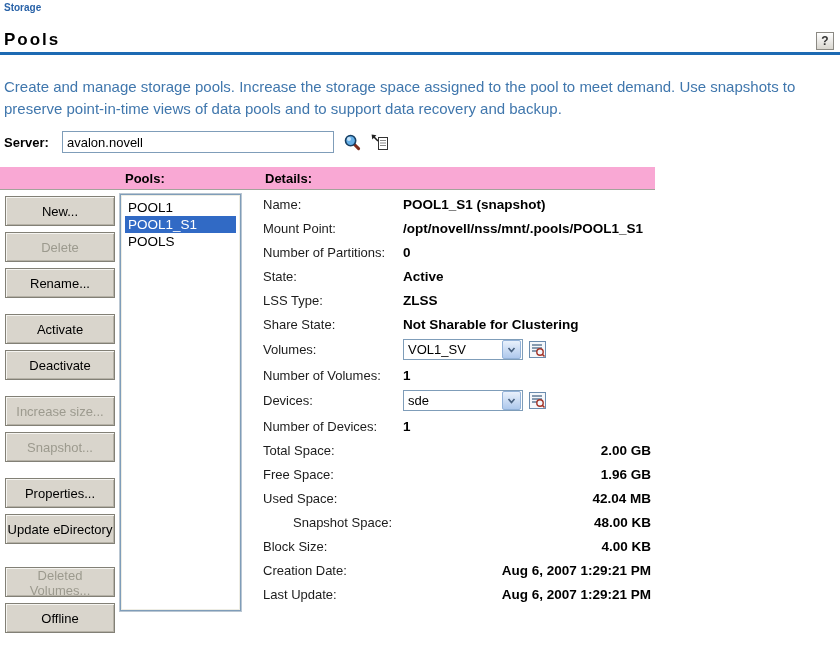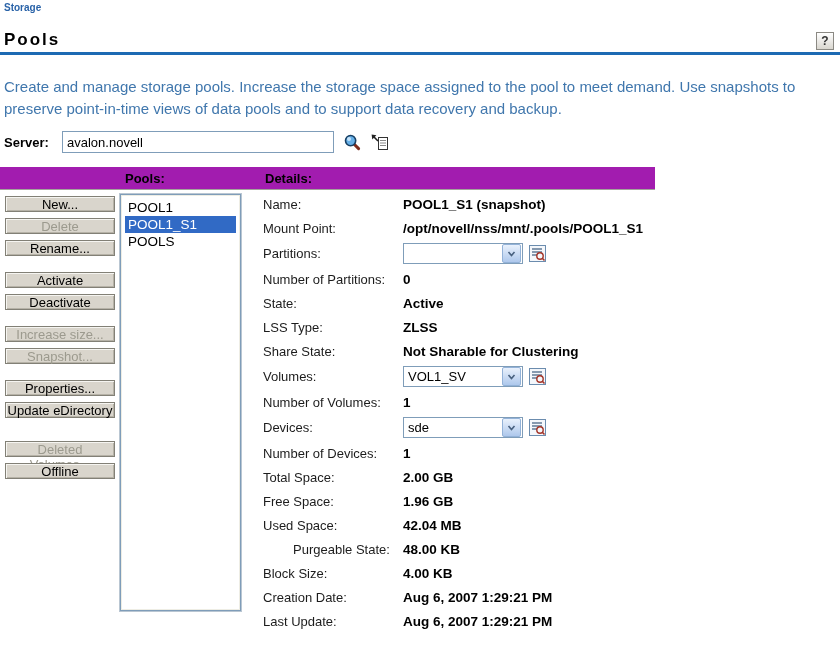--- a/index.html
+++ b/index.html
@@ -21,26 +21,26 @@
     color:#4077ad;font-size:15px;line-height:22px;}
   
   .server-row{position:absolute;top:135px;left:4px;height:14px;display:flex;align-items:center;}
   .server-label{font-weight:bold;width:58px;flex:none;}
   .server-input{width:262px;height:18px;border:1px solid #7f9db9;padding:1px 4px;
     font-family:"Liberation Sans","DejaVu Sans",sans-serif;font-size:13px;color:#000;}
   .icon-btn{display:inline-flex;align-items:center;justify-content:center;cursor:pointer;
     margin-left:8px;width:20px;height:20px;}
   
   .content-header{position:absolute;top:167px;left:0;width:655px;height:22px;
-    background:#a21caf;border-bottom:1px solid #a3a39b;}
+    background:#f9a8d4;border-bottom:1px solid #a3a39b;}
   .hdr-pools{position:absolute;left:125px;top:4px;font-weight:bold;}
   .hdr-details{position:absolute;left:265px;top:4px;font-weight:bold;}
   
   .btn-col{position:absolute;top:196px;left:5px;width:110px;display:flex;flex-direction:column;}
-  .xp-btn{width:110px;height:16px;margin-bottom:6px;padding:0;
+  .xp-btn{width:110px;height:30px;margin-bottom:6px;padding:0;
     background:#d9d5cc;border:1px solid #828076;
     box-shadow:inset 1px 1px 0 #f6f5f1, inset -1px -1px 0 #b6b2a7;
     font-family:"Liberation Sans","DejaVu Sans",sans-serif;font-size:13px;color:#000;
     text-align:center;cursor:pointer;}
   .xp-btn.off{color:#9c9a8e;cursor:default;}
   .xp-btn.gap-s{margin-top:10px;}
   .xp-btn.gap-l{margin-top:17px;}
   
   .listbox{position:absolute;top:194px;left:120px;width:121px;height:417px;
     background:#fff;border:1px solid #7f9db9;
@@ -48,21 +48,21 @@
     padding:4px;box-sizing:border-box;overflow:hidden;}
   .pool-item{font-size:13.5px;padding:1px 3px;white-space:nowrap;cursor:default;}
   .pool-item.sel{background:#316ac5;color:#fff;}
   
   .details-col{position:absolute;top:192px;left:263px;width:390px;}
   .drow{display:flex;align-items:center;height:24px;}
   .drow.sel-row{height:27px;}
   .dlbl{width:140px;flex:none;font-size:13px;color:#1c1c1c;}
   .dlbl.ind{width:110px;padding-left:30px;}
   .dval{font-weight:bold;font-size:13.5px;white-space:nowrap;}
-  .drow.right .dval{flex:1;text-align:left;padding-right:2px;}
+  .drow.right .dval{flex:1;text-align:right;padding-right:2px;}
   .selectbox{display:inline-flex;align-items:center;width:120px;height:21px;
     border:1px solid #7f9db9;background:#fff;box-sizing:border-box;cursor:pointer;}
   .sel-val{flex:1;padding:0 4px;font-size:13px;overflow:hidden;white-space:nowrap;}
   .sel-arrow{flex:none;width:17px;height:17px;margin:1px;border:1px solid #93b2d8;border-radius:2px;
     background:linear-gradient(#e9f1fc,#aec8ec);display:flex;align-items:center;justify-content:center;}
   .detail-icon{display:inline-flex;margin-left:6px;cursor:pointer;}
 </style>
 </head>
 <body>
 
@@ -127,121 +127,100 @@
 
 <div class="details-col" id="details-col">
     <div class="drow">
       <span class="dlbl">Name:</span>
       <span class="dval">POOL1_S1 (snapshot)</span>
     </div>
     <div class="drow">
       <span class="dlbl">Mount Point:</span>
       <span class="dval">/opt/novell/nss/mnt/.pools/POOL1_S1</span>
     </div>
+    <div class="drow">
+      <span class="dlbl">Number of Partitions:</span>
+      <span class="dval">0</span>
+    </div>
+    <div class="drow">
+      <span class="dlbl">State:</span>
+      <span class="dval">Active</span>
+    </div>
+    <div class="drow">
+      <span class="dlbl">LSS Type:</span>
+      <span class="dval">ZLSS</span>
+    </div>
+    <div class="drow">
+      <span class="dlbl">Share State:</span>
+      <span class="dval">Not Sharable for Clustering</span>
+    </div>
     <div class="drow sel-row">
-      <span class="dlbl">Partitions:</span>
+      <span class="dlbl">Volumes:</span>
       <span class="selectbox">
-        <span class="sel-val"></span>
+        <span class="sel-val">VOL1_SV</span>
         <span class="sel-arrow">
           <svg width="9" height="6" viewBox="0 0 9 6">
             <path d="M1.5 1 L4.5 4.5 L7.5 1" fill="none" stroke="#48617f" stroke-width="1.6"></path>
           </svg>
         </span>
       </span>
       <span class="detail-icon">
         <svg width="17" height="17" viewBox="0 0 17 17">
           <rect x="0.5" y="0.5" width="16" height="16" fill="#f4f7fb" stroke="#6b8cae"></rect>
           <line x1="3" y1="4" x2="13" y2="4" stroke="#3b5b7d" stroke-width="1.2"></line>
           <line x1="3" y1="7" x2="13" y2="7" stroke="#3b5b7d" stroke-width="1.2"></line>
           <line x1="3" y1="10" x2="8" y2="10" stroke="#3b5b7d" stroke-width="1.2"></line>
           <circle cx="11" cy="11" r="3.2" fill="none" stroke="#a33327" stroke-width="1.4"></circle>
           <line x1="13.3" y1="13.3" x2="15.5" y2="15.5" stroke="#a33327" stroke-width="1.6"></line>
         </svg>
       </span>
     </div>
     <div class="drow">
-      <span class="dlbl">Number of Partitions:</span>
-      <span class="dval">0</span>
-    </div>
-    <div class="drow">
-      <span class="dlbl">State:</span>
-      <span class="dval">Active</span>
-    </div>
-    <div class="drow">
-      <span class="dlbl">LSS Type:</span>
-      <span class="dval">ZLSS</span>
-    </div>
-    <div class="drow">
-      <span class="dlbl">Share State:</span>
-      <span class="dval">Not Sharable for Clustering</span>
+      <span class="dlbl">Number of Volumes:</span>
+      <span class="dval">1</span>
     </div>
     <div class="drow sel-row">
-      <span class="dlbl">Volumes:</span>
+      <span class="dlbl">Devices:</span>
       <span class="selectbox">
-        <span class="sel-val">VOL1_SV</span>
+        <span class="sel-val">sde</span>
         <span class="sel-arrow">
           <svg width="9" height="6" viewBox="0 0 9 6">
             <path d="M1.5 1 L4.5 4.5 L7.5 1" fill="none" stroke="#48617f" stroke-width="1.6"></path>
           </svg>
         </span>
       </span>
       <span class="detail-icon">
         <svg width="17" height="17" viewBox="0 0 17 17">
           <rect x="0.5" y="0.5" width="16" height="16" fill="#f4f7fb" stroke="#6b8cae"></rect>
           <line x1="3" y1="4" x2="13" y2="4" stroke="#3b5b7d" stroke-width="1.2"></line>
           <line x1="3" y1="7" x2="13" y2="7" stroke="#3b5b7d" stroke-width="1.2"></line>
           <line x1="3" y1="10" x2="8" y2="10" stroke="#3b5b7d" stroke-width="1.2"></line>
           <circle cx="11" cy="11" r="3.2" fill="none" stroke="#a33327" stroke-width="1.4"></circle>
           <line x1="13.3" y1="13.3" x2="15.5" y2="15.5" stroke="#a33327" stroke-width="1.6"></line>
         </svg>
       </span>
     </div>
     <div class="drow">
-      <span class="dlbl">Number of Volumes:</span>
-      <span class="dval">1</span>
-    </div>
-    <div class="drow sel-row">
-      <span class="dlbl">Devices:</span>
-      <span class="selectbox">
-        <span class="sel-val">sde</span>
-        <span class="sel-arrow">
-          <svg width="9" height="6" viewBox="0 0 9 6">
-            <path d="M1.5 1 L4.5 4.5 L7.5 1" fill="none" stroke="#48617f" stroke-width="1.6"></path>
-          </svg>
-        </span>
-      </span>
-      <span class="detail-icon">
-        <svg width="17" height="17" viewBox="0 0 17 17">
-          <rect x="0.5" y="0.5" width="16" height="16" fill="#f4f7fb" stroke="#6b8cae"></rect>
-          <line x1="3" y1="4" x2="13" y2="4" stroke="#3b5b7d" stroke-width="1.2"></line>
-          <line x1="3" y1="7" x2="13" y2="7" stroke="#3b5b7d" stroke-width="1.2"></line>
-          <line x1="3" y1="10" x2="8" y2="10" stroke="#3b5b7d" stroke-width="1.2"></line>
-          <circle cx="11" cy="11" r="3.2" fill="none" stroke="#a33327" stroke-width="1.4"></circle>
-          <line x1="13.3" y1="13.3" x2="15.5" y2="15.5" stroke="#a33327" stroke-width="1.6"></line>
-        </svg>
-      </span>
-    </div>
-    <div class="drow">
       <span class="dlbl">Number of Devices:</span>
       <span class="dval">1</span>
     </div>
     <div class="drow right">
       <span class="dlbl">Total Space:</span>
       <span class="dval">2.00 GB</span>
     </div>
     <div class="drow right">
       <span class="dlbl">Free Space:</span>
       <span class="dval">1.96 GB</span>
     </div>
     <div class="drow right">
       <span class="dlbl">Used Space:</span>
       <span class="dval">42.04 MB</span>
     </div>
     <div class="drow right">
-      <span class="dlbl ind">Purgeable State:</span>
+      <span class="dlbl ind">Snapshot Space:</span>
       <span class="dval">48.00 KB</span>
     </div>
     <div class="drow right">
       <span class="dlbl">Block Size:</span>
       <span class="dval">4.00 KB</span>
     </div>
     <div class="drow right">
       <span class="dlbl">Creation Date:</span>
       <span class="dval">Aug 6, 2007 1:29:21 PM</span>
     </div>

